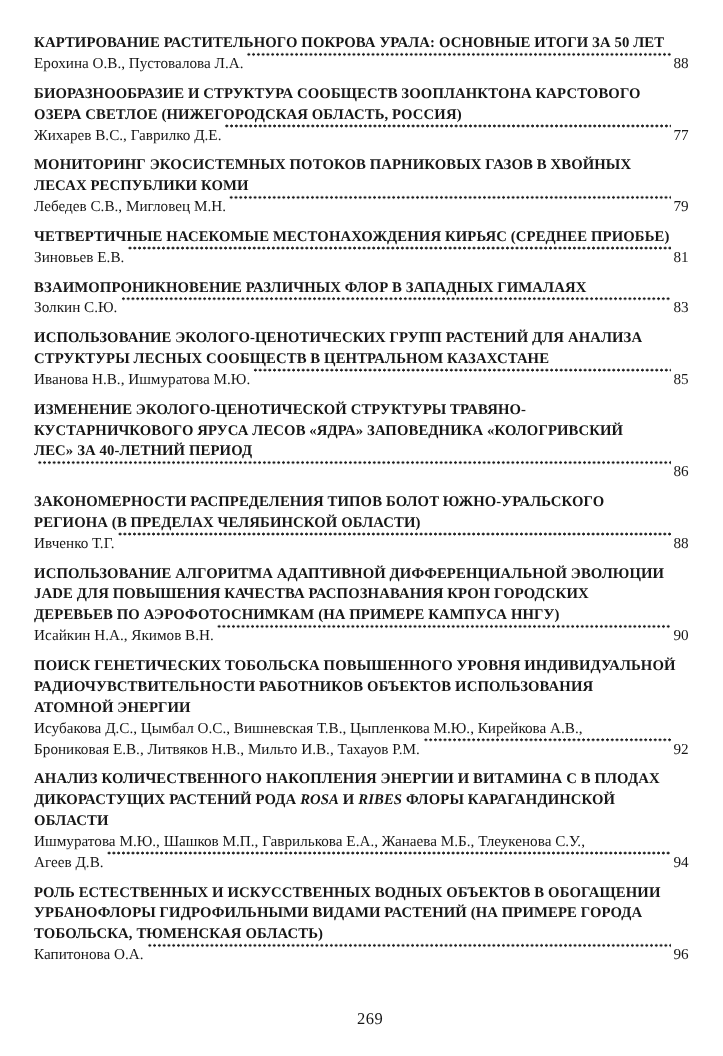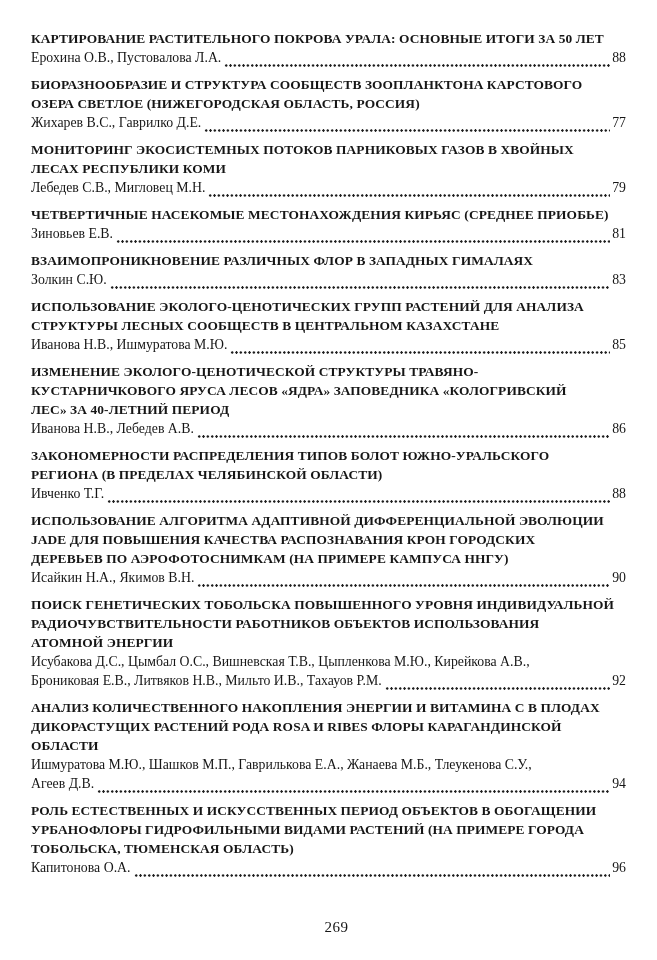--- a/index.html
+++ b/index.html
@@ -19,27 +19,27 @@
     border-radius: 21px;
   }
   .entry { margin-bottom: 8px; }
   .title {
     font-weight: bold;
     font-size: 13.4px;
     line-height: 19px;
     letter-spacing: 0.1px;
   }
   .tline { white-space: nowrap; }
-  .it { }
+  .it { font-style: italic; }
   .aline {
     font-size: 13.8px;
     line-height: 19px;
     white-space: nowrap;
   }
-  .aline.leader { display: flex; align-items: flex-end; white-space: nowrap; }
+  .aline.leader { display: flex; align-items: flex-start; white-space: nowrap; }
   .authors { flex: 0 0 auto; }
   .dots {
     flex: 1 1 auto;
     min-width: 10px;
     height: 3px;
     margin: 0 2px 0 3px;
     background-image: radial-gradient(circle, #1e1e1e 1.02px, rgba(0,0,0,0) 1.4px);
     background-size: 4.35px 3px;
     background-repeat: repeat-x;
     background-position: 0 100%;
@@ -122,21 +122,20 @@
           <span class="pagenum">85</span>
         </div>
       </section>
       <section class="entry">
         <div class="title">
           <div class="tline"><span>ИЗМЕНЕНИЕ ЭКОЛОГО-ЦЕНОТИЧЕСКОЙ СТРУКТУРЫ ТРАВЯНО-</span></div>
           <div class="tline"><span>КУСТАРНИЧКОВОГО ЯРУСА ЛЕСОВ «ЯДРА» ЗАПОВЕДНИКА «КОЛОГРИВСКИЙ</span></div>
           <div class="tline"><span>ЛЕС» ЗА 40-ЛЕТНИЙ ПЕРИОД</span></div>
         </div>
         <div class="aline leader">
-          <span class="authors">Иванова Н.В., Лебедев А.В.</span>
           <span class="dots"></span>
           <span class="pagenum">86</span>
         </div>
       </section>
       <section class="entry">
         <div class="title">
           <div class="tline"><span>ЗАКОНОМЕРНОСТИ РАСПРЕДЕЛЕНИЯ ТИПОВ БОЛОТ ЮЖНО-УРАЛЬСКОГО</span></div>
           <div class="tline"><span>РЕГИОНА (В ПРЕДЕЛАХ ЧЕЛЯБИНСКОЙ ОБЛАСТИ)</span></div>
         </div>
         <div class="aline leader">
@@ -178,21 +177,21 @@
         </div>
         <div class="aline"><span class="authors">Ишмуратова М.Ю., Шашков М.П., Гаврилькова Е.А., Жанаева М.Б., Тлеукенова С.У.,</span></div>
         <div class="aline leader">
           <span class="authors">Агеев Д.В.</span>
           <span class="dots"></span>
           <span class="pagenum">94</span>
         </div>
       </section>
       <section class="entry">
         <div class="title">
-          <div class="tline"><span>РОЛЬ ЕСТЕСТВЕННЫХ И ИСКУССТВЕННЫХ ПЕРИОД ОБЪЕКТОВ В ОБОГАЩЕНИИ</span></div>
+          <div class="tline"><span>РОЛЬ ЕСТЕСТВЕННЫХ И ИСКУССТВЕННЫХ ВОДНЫХ ОБЪЕКТОВ В ОБОГАЩЕНИИ</span></div>
           <div class="tline"><span>УРБАНОФЛОРЫ ГИДРОФИЛЬНЫМИ ВИДАМИ РАСТЕНИЙ (НА ПРИМЕРЕ ГОРОДА</span></div>
           <div class="tline"><span>ТОБОЛЬСКА, ТЮМЕНСКАЯ ОБЛАСТЬ)</span></div>
         </div>
         <div class="aline leader">
           <span class="authors">Капитонова О.А.</span>
           <span class="dots"></span>
           <span class="pagenum">96</span>
         </div>
       </section>
     </main>

